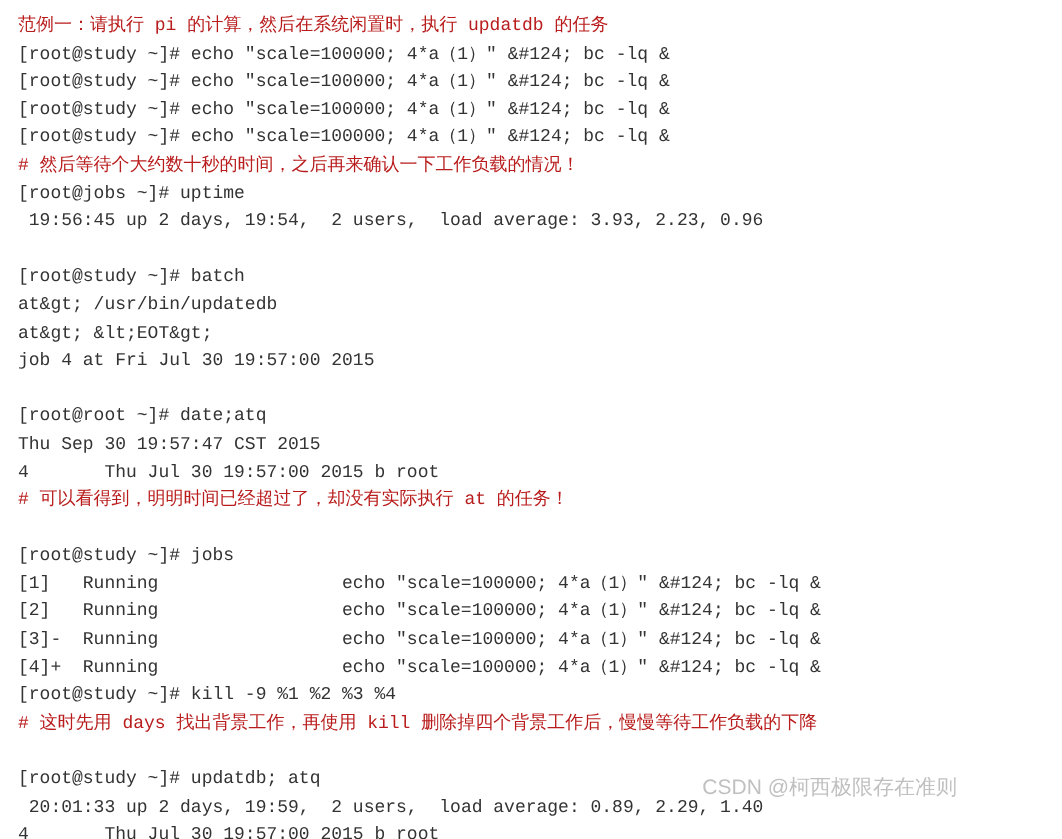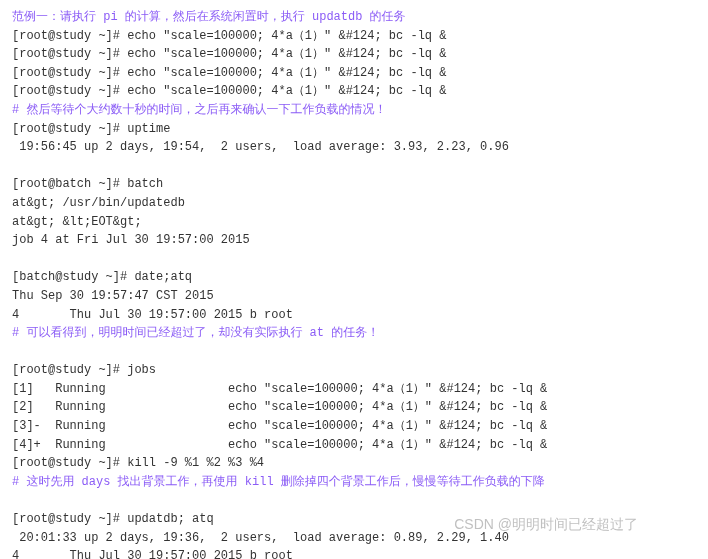--- a/index.html
+++ b/index.html
@@ -12,63 +12,63 @@
     margin: 0;
     padding: 8px 12px;
     font-family: "Courier New", Consolas, monospace;
     font-size: 12px;
     line-height: 1.55;
     color: #333333;
     white-space: pre-wrap;
     word-break: break-all;
   }
   .cmt {
-    color: #8b5cf6;
+    color: #b91c1c;
   }
   .watermark {
     position: absolute;
     right: 70px;
     bottom: 25px;
     font-family: sans-serif;
     font-size: 14px;
     color: rgba(140, 140, 140, 0.55);
     pointer-events: none;
   }
 </style>
 </head>
 <body>
 
 <pre id="term"><span class="cmt">范例一：请执行 pi 的计算，然后在系统闲置时，执行 updatdb 的任务</span>
 <span>[root@study ~]# echo "scale=100000; 4*a（1）" &amp;#124; bc -lq &amp;</span>
 <span>[root@study ~]# echo "scale=100000; 4*a（1）" &amp;#124; bc -lq &amp;</span>
 <span>[root@study ~]# echo "scale=100000; 4*a（1）" &amp;#124; bc -lq &amp;</span>
 <span>[root@study ~]# echo "scale=100000; 4*a（1）" &amp;#124; bc -lq &amp;</span>
 <span class="cmt"># 然后等待个大约数十秒的时间，之后再来确认一下工作负载的情况！</span>
-<span>[root@study ~]# uptime</span>
+<span>[root@jobs ~]# uptime</span>
 <span> 19:56:45 up 2 days, 19:54,  2 users,  load average: 3.93, 2.23, 0.96</span>
 <span></span>
-<span>[root@batch ~]# batch</span>
+<span>[root@study ~]# batch</span>
 <span>at&amp;gt; /usr/bin/updatedb</span>
 <span>at&amp;gt; &amp;lt;EOT&amp;gt;</span>
 <span>job 4 at Fri Jul 30 19:57:00 2015</span>
 <span></span>
-<span>[batch@study ~]# date;atq</span>
+<span>[root@root ~]# date;atq</span>
 <span>Thu Sep 30 19:57:47 CST 2015</span>
 <span>4       Thu Jul 30 19:57:00 2015 b root</span>
 <span class="cmt"># 可以看得到，明明时间已经超过了，却没有实际执行 at 的任务！</span>
 <span></span>
 <span>[root@study ~]# jobs</span>
 <span>[1]   Running                 echo "scale=100000; 4*a（1）" &amp;#124; bc -lq &amp;</span>
 <span>[2]   Running                 echo "scale=100000; 4*a（1）" &amp;#124; bc -lq &amp;</span>
 <span>[3]-  Running                 echo "scale=100000; 4*a（1）" &amp;#124; bc -lq &amp;</span>
 <span>[4]+  Running                 echo "scale=100000; 4*a（1）" &amp;#124; bc -lq &amp;</span>
 <span>[root@study ~]# kill -9 %1 %2 %3 %4</span>
 <span class="cmt"># 这时先用 days 找出背景工作，再使用 kill 删除掉四个背景工作后，慢慢等待工作负载的下降</span>
 <span></span>
 <span>[root@study ~]# updatdb; atq</span>
-<span> 20:01:33 up 2 days, 19:36,  2 users,  load average: 0.89, 2.29, 1.40</span>
+<span> 20:01:33 up 2 days, 19:59,  2 users,  load average: 0.89, 2.29, 1.40</span>
 <span>4       Thu Jul 30 19:57:00 2015 b root</span>
 
 
 
 
 </pre>
-<div class="watermark">CSDN @明明时间已经超过了</div>
+<div class="watermark">CSDN @柯西极限存在准则</div>
 
 </body></html>

